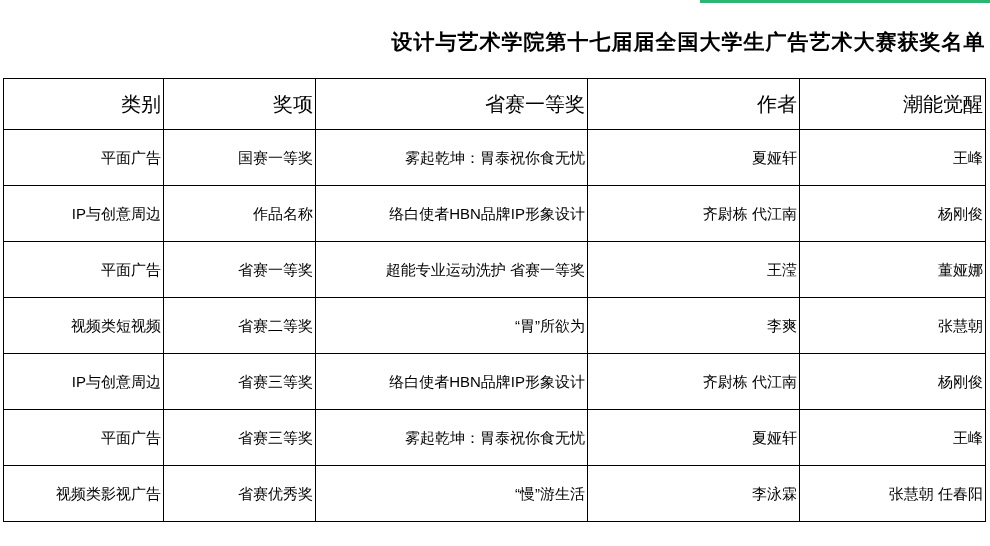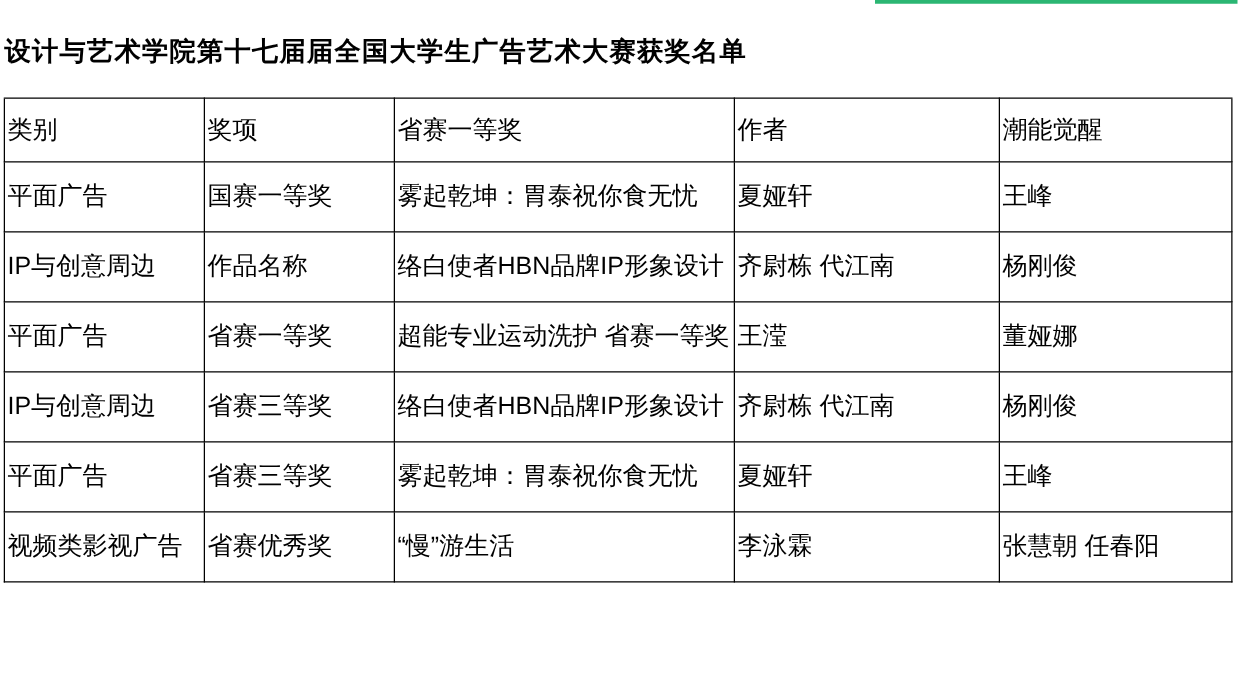--- a/index.html
+++ b/index.html
@@ -37,21 +37,21 @@
     width: 982px;
   }
   table.award-table {
     border-collapse: collapse;
     width: 982px;
     table-layout: fixed;
   }
   table.award-table td,
   table.award-table th {
     border: 1px solid #000000;
-    text-align: left;
+    text-align: right;
     vertical-align: middle;
     padding: 4px 2px;
     font-weight: normal;
     font-size: 15px;
     line-height: 1.45;
   }
   tr.title-row td {
     border-left: none;
     border-right: none;
     border-top: none;
@@ -61,21 +61,21 @@
     font-weight: bold;
     letter-spacing: 1px;
     padding: 0;
   }
   tr.header-row td {
     height: 42px;
     font-size: 20px;
   }
   tr.data-row td {
     height: 47px;
-    font-size: 20px;
+    font-size: 15px;
   }
   tr.data-row td.multi {
     line-height: 1.35;
     font-size: 14px;
   }
   .col-1 { width: 160px; }
   .col-2 { width: 152px; }
   .col-3 { width: 272px; }
   .col-4 { width: 212px; }
   .col-5 { width: 186px; }
@@ -126,20 +126,27 @@
         </tr>
 
         <tr class="data-row">
           <td>平面广告</td>
           <td>省赛一等奖</td>
           <td>超能专业运动洗护 省赛一等奖</td>
           <td>王滢</td>
           <td>董娅娜</td>
         </tr>
 
+        <tr class="data-row">
+          <td>视频类短视频</td>
+          <td>省赛二等奖</td>
+          <td>“胃”所欲为</td>
+          <td>李爽</td>
+          <td>张慧朝</td>
+        </tr>
 
 
         <tr class="data-row">
           <td>IP与创意周边</td>
           <td>省赛三等奖</td>
           <td>络白使者HBN品牌IP形象设计</td>
           <td>齐尉栋 代江南</td>
           <td>杨刚俊</td>
         </tr>
 

